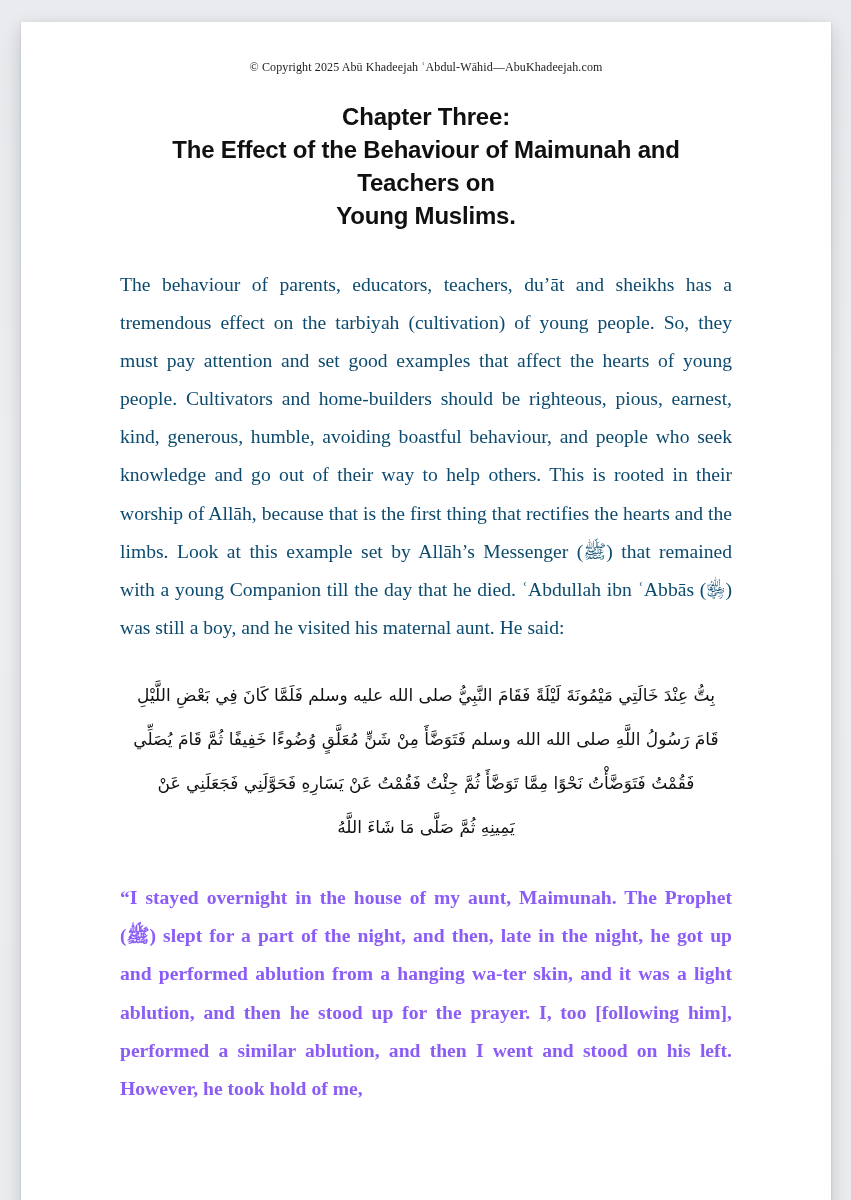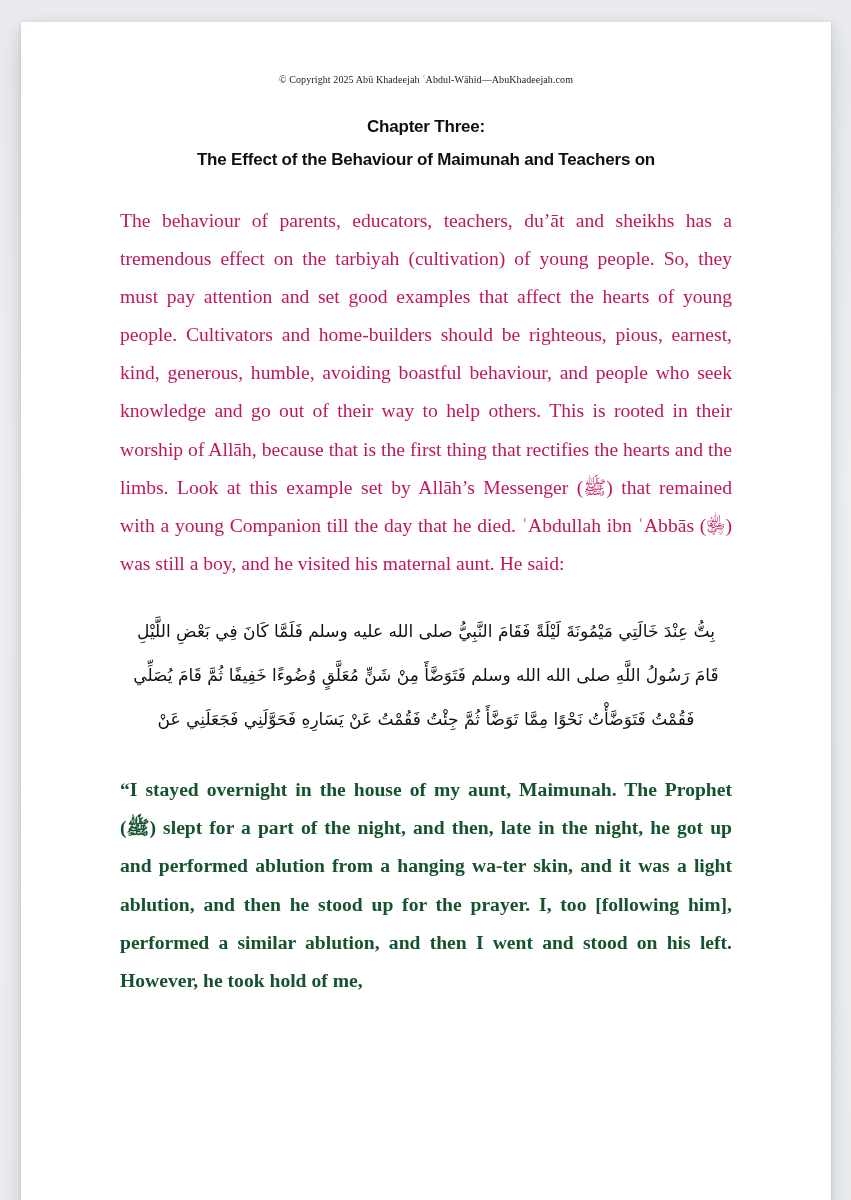--- a/index.html
+++ b/index.html
@@ -41,51 +41,51 @@
     position: absolute;
     left: 99px;                  
     top: 0;
     width: 612px;                
   }
 
   
   .copyright {
     text-align: center;
     font-family: "Liberation Serif", serif;
-    font-size: 10px;
+    font-size: 12px;
     color: #1b1b1b;
     letter-spacing: 0.01em;
-    margin-top: 52px;
+    margin-top: 38px;
     white-space: nowrap;
   }
 
   
   .chapter-heading {
     margin-top: 25px;
     text-align: center;
     font-family: "Liberation Sans", sans-serif;
     font-weight: bold;
-    font-size: 17px;
+    font-size: 24px;
     line-height: 33px;
     color: #101010;
     letter-spacing: -0.2px;
   }
   .chapter-heading .hl {
     display: block;
   }
 
   
   .body-para {
-    margin-top: 26px;
+    margin-top: 34px;
     text-align: justify;
     text-justify: inter-word;
     font-family: "Liberation Serif", serif;
     font-size: 19.6px;
     line-height: 38.1px;
-    color: #be185d;
+    color: #0c4a6e;
     -webkit-hyphens: none;
     hyphens: none;
   }
 
   .sym {
     font-family: "Liberation Serif", serif;
     font-size: 19px;
     line-height: 0;
   }
 
@@ -108,42 +108,44 @@
 
   
   .translation-para {
     margin-top: 30px;
     text-align: justify;
     text-justify: inter-word;
     font-family: "Liberation Serif", serif;
     font-weight: bold;
     font-size: 19.6px;
     line-height: 38.2px;
-    color: #14532d;
+    color: #8b5cf6;
   }
 </style>
 </head>
 <body>
 
 <div id="viewport">
   <div id="page">
     <div id="page-inner">
 
       <div class="copyright">© Copyright 2025 Abū Khadeejah ʿAbdul-Wāhid—AbuKhadeejah.com</div>
 
       <div class="chapter-heading">
         <span class="hl">Chapter Three:</span>
         <span class="hl">The Effect of the Behaviour of Maimunah and Teachers on</span>
+        <span class="hl">Young Muslims.</span>
       </div>
 
       <p class="body-para"><span>The behaviour of parents, educators, teachers, du’āt and sheikhs has a tremendous effect on the tarbiyah (cultivation) of young people. So, they must pay attention and set good examples that affect the hearts of young people. Cultivators and home-builders should be righteous, pious, earnest, kind, generous, humble, avoiding boastful behaviour, and people who seek knowledge and go out of their way to help others. This is rooted in their worship of Allāh, because that is the first thing that rectifies the hearts and the limbs. Look at this example set by Allāh’s Messenger (</span><span class="sym">ﷺ</span><span>) that remained with a young Companion till the day that he died. ʿAbdullah ibn ʿAbbās (</span><span class="sym">﵂</span><span>) was still a boy, and he visited his maternal aunt. He said:</span></p>
 
       <div class="arabic-block">
         <span class="aline">بِتُّ عِنْدَ خَالَتِي مَيْمُونَةَ لَيْلَةً فَقَامَ النَّبِيُّ صلى الله عليه وسلم فَلَمَّا كَانَ فِي بَعْضِ اللَّيْلِ</span>
         <span class="aline">قَامَ رَسُولُ اللَّهِ صلى الله الله وسلم فَتَوَضَّأَ مِنْ شَنٍّ مُعَلَّقٍ وُضُوءًا خَفِيفًا ثُمَّ قَامَ يُصَلِّي</span>
         <span class="aline">فَقُمْتُ فَتَوَضَّأْتُ نَحْوًا مِمَّا تَوَضَّأَ ثُمَّ جِئْتُ فَقُمْتُ عَنْ يَسَارِهِ فَحَوَّلَنِي فَجَعَلَنِي عَنْ</span>
+        <span class="aline">يَمِينِهِ ثُمَّ صَلَّى مَا شَاءَ اللَّهُ</span>
       </div>
 
       <p class="translation-para"><span>“I stayed overnight in the house of my aunt, Maimunah. The Prophet (</span><span class="sym">ﷺ</span><span>) slept for a part of the night, and then, late in the night, he got up and performed ablution from a hanging wa-ter skin, and it was a light ablution, and then he stood up for the prayer. I, too [following him], performed a similar ablution, and then I went and stood on his left. However, he took hold of me,</span></p>
 
     </div>
   </div>
 </div>
 
 </body></html>

